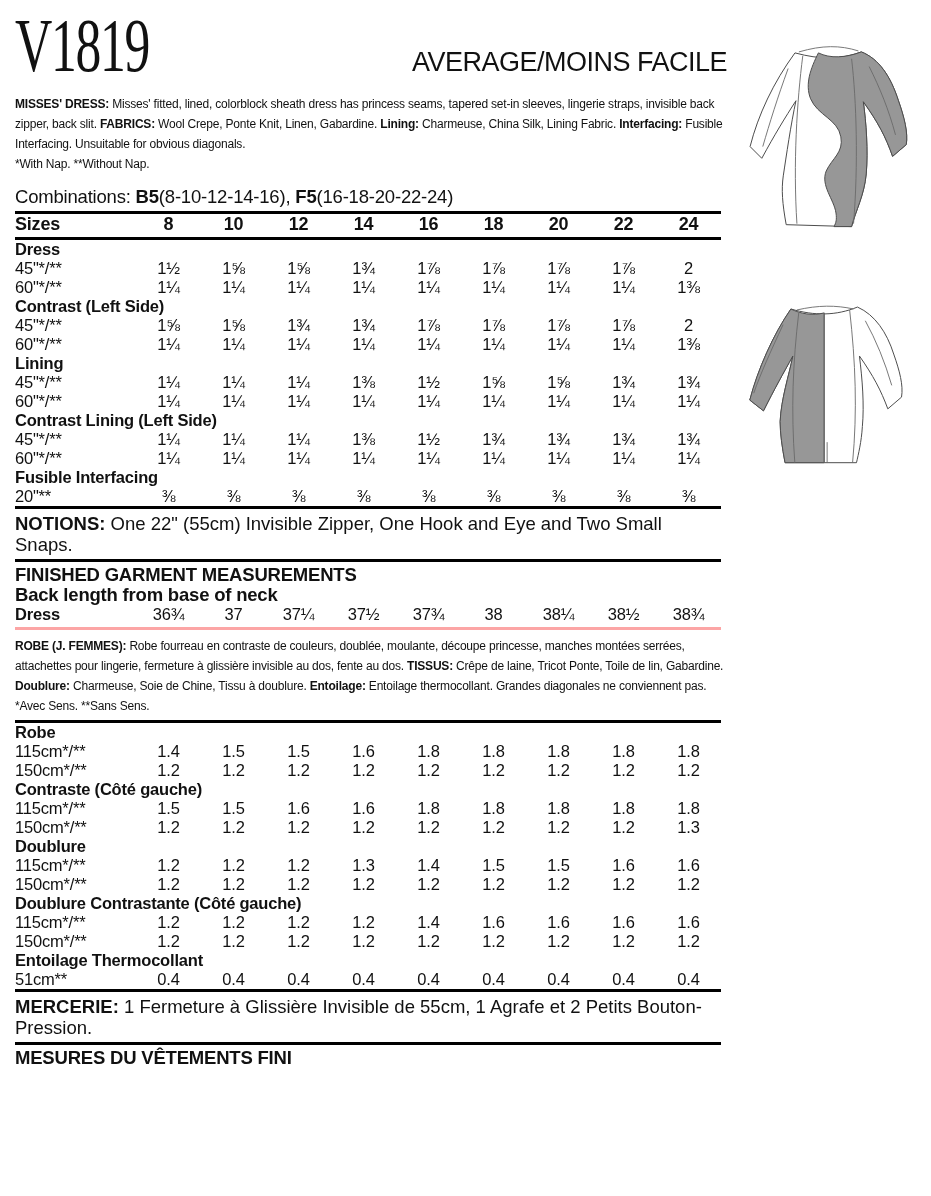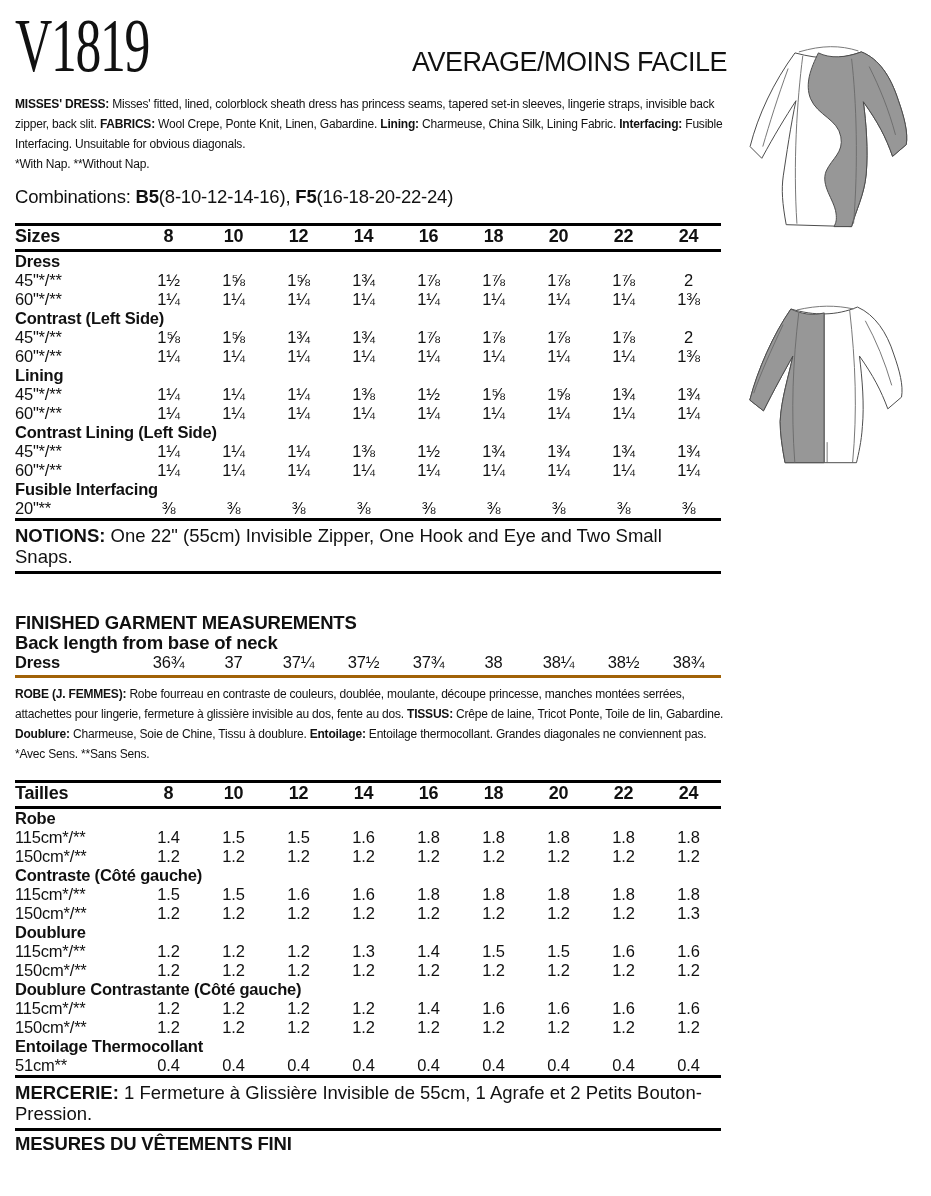--- a/index.html
+++ b/index.html
@@ -16,30 +16,30 @@
 
   
   .para{font-size:12px;line-height:20px;letter-spacing:-.2px;}
   .desc{margin-top:12px;}
   .nap{margin:0;}
   .b{font-weight:bold;}
   .combos{margin-top:13px;font-size:18.5px;line-height:20px;letter-spacing:-.2px;}
 
   
   table.grid{border-collapse:collapse;table-layout:fixed;width:706px;font-size:16.5px;letter-spacing:-.2px;}
-  table.grid.framed{border-top:3px solid #000;border-bottom:3px solid #000;margin-top:16px;}
+  table.grid.framed{border-top:3px solid #000;border-bottom:3px solid #000;margin-top:4px;}
   table.grid td{padding:0;height:18px;vertical-align:middle;overflow:hidden;white-space:nowrap;}
   table.grid tr.hrow td{border-bottom:3px solid #000;font-weight:bold;font-size:18px;height:21px;padding-bottom:2px;}
   table.grid tr.grow td{font-weight:bold;height:18px;}
   table.grid td.l{text-align:left;}
   table.grid td.v{text-align:center;}
 
   .notions{margin-top:2px;padding:3px 0 4px 0;border-bottom:3px solid #000;font-size:18.5px;line-height:20.5px;width:706px;}
   .finished{padding:3px 0 3px 0;width:706px;}
-  .finished.ruled{border-bottom:3px solid #a16207;margin-top:36px;}
+  .finished.ruled{border-bottom:3px solid #fca5a5;}
   .finished .ft{font-weight:bold;font-size:18.5px;line-height:20px;letter-spacing:-.2px;}
   .french-desc{margin-top:6px;}
 
   
   .dress{position:absolute;}
   .dress path{vector-effect:non-scaling-stroke;}
 </style>
 </head>
 <body>
 
@@ -252,32 +252,20 @@
           <col>
           <col>
           <col>
           <col>
           <col>
           <col>
           <col>
           <col>
         </colgroup>
         <tbody>
-          <tr class="hrow">
-            <td class="l">Tailles</td>
-            <td class="v">8</td>
-            <td class="v">10</td>
-            <td class="v">12</td>
-            <td class="v">14</td>
-            <td class="v">16</td>
-            <td class="v">18</td>
-            <td class="v">20</td>
-            <td class="v">22</td>
-            <td class="v">24</td>
-          </tr>
           <tr class="grow">
             <td colspan="10" class="l">Robe</td>
           </tr>
           <tr class="drow">
             <td class="l">115cm*/**</td>
             <td class="v">1.4</td>
             <td class="v">1.5</td>
             <td class="v">1.5</td>
             <td class="v">1.6</td>
             <td class="v">1.8</td>

